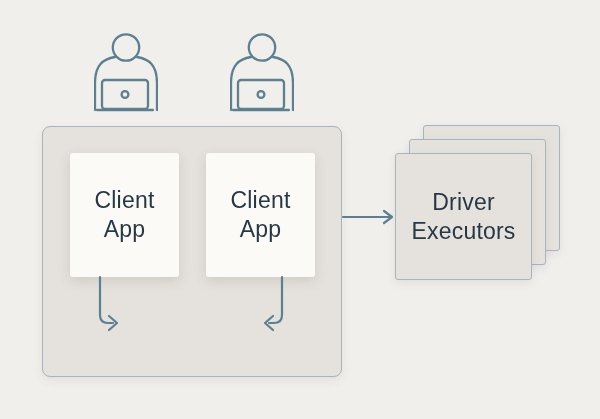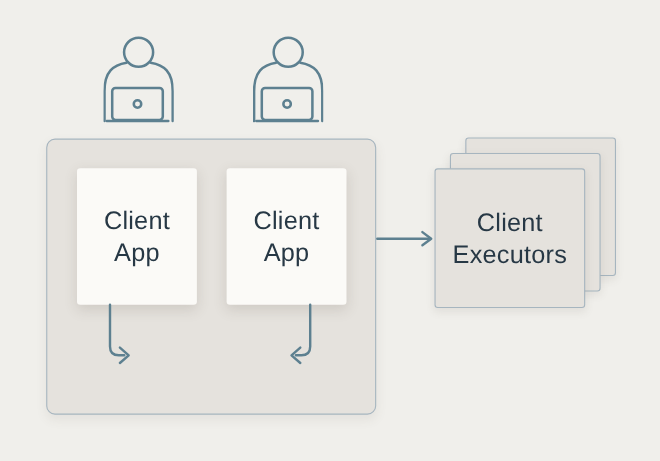--- a/index.html
+++ b/index.html
@@ -141,21 +141,21 @@
       <span class="label">Client App</span>
     </div>
     <div class="client-card c2">
       <span class="label">Client App</span>
     </div>
   </div>
 
   <div class="executor-box back"></div>
   <div class="executor-box middle"></div>
   <div class="executor-box front">
-    <span class="label">Client Executors</span>
+    <span class="label">Driver Executors</span>
   </div>
 
   <svg class="arrows" viewBox="0 0 600 419">
     <g fill="none" stroke="#5d8090" stroke-width="2.2" stroke-linecap="round" stroke-linejoin="round">
 
       <path d="M100 277 L100 315 Q100 323 108 323 L113 323"></path>
       <path d="M109 316 L117 323 L109 330"></path>
 
       <path d="M282 277 L282 315 Q282 323 274 323 L269 323"></path>
       <path d="M273 316 L265 323 L273 330"></path>

